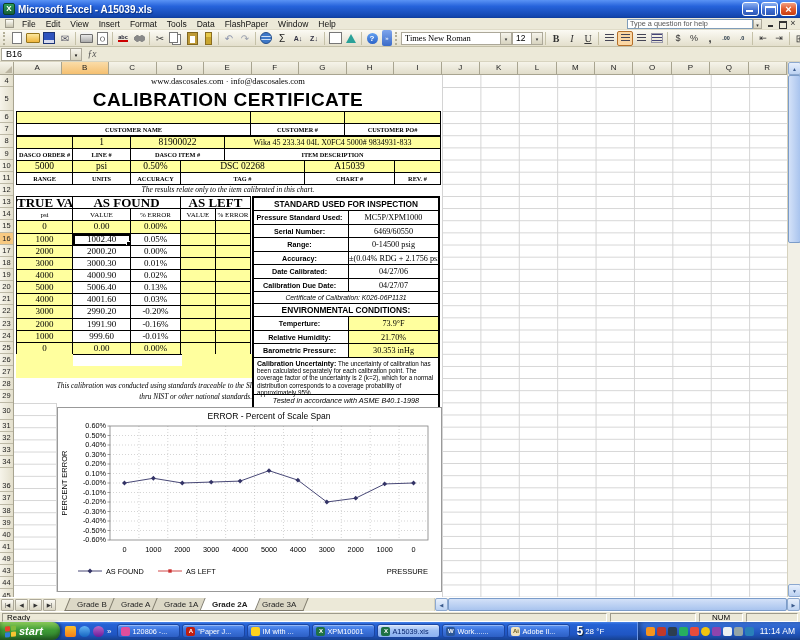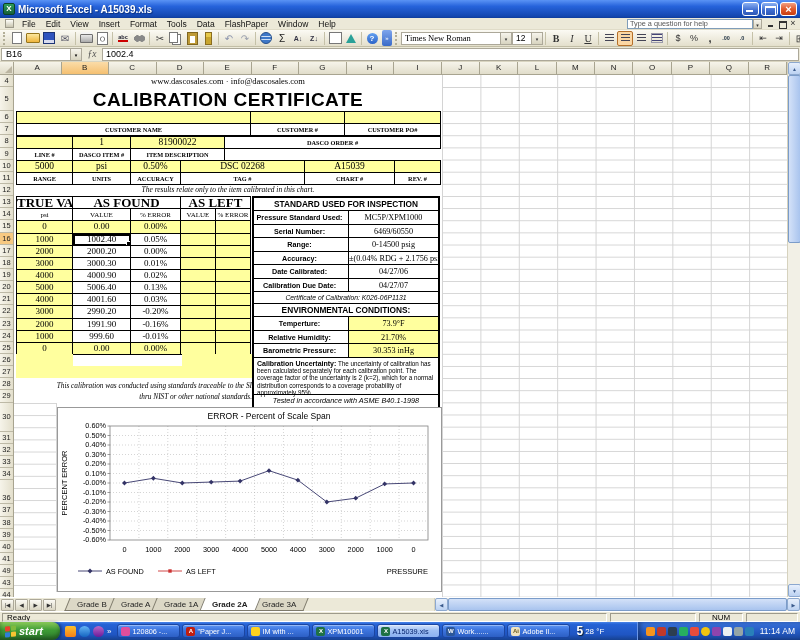--- a/index.html
+++ b/index.html
@@ -287,23 +287,20 @@
     <div class="tb ic-borders"></div>
 
   </div>
 
   <div class="formulabar">
     <div class="namebox">
         <span>B16</span>
       </div>
     <div class="name-dd">▾</div>
     <div class="fx"></div>
-    <div class="formula-input">
-        <span>1002.4</span>
-      </div>
   </div>
 
   <div class="sheet">
     <div class="corner"></div>
     <div id="col-headers">
         <div class="colhdr" style="width: 47.5px;">A</div>
         <div class="colhdr hl" style="width: 47.5px;">B</div>
         <div class="colhdr" style="width: 47.5px;">C</div>
         <div class="colhdr" style="width: 47.5px;">D</div>
         <div class="colhdr" style="width: 47.5px;">E</div>
@@ -341,21 +338,21 @@
         <div class="rowhdr" style="height: 12.147px;">20</div>
         <div class="rowhdr" style="height: 12.147px;">21</div>
         <div class="rowhdr" style="height: 12.147px;">22</div>
         <div class="rowhdr" style="height: 12.147px;">23</div>
         <div class="rowhdr" style="height: 12.147px;">24</div>
         <div class="rowhdr" style="height: 12.147px;">25</div>
         <div class="rowhdr" style="height: 12.147px;">26</div>
         <div class="rowhdr" style="height: 12.147px;">27</div>
         <div class="rowhdr" style="height: 12.147px;">28</div>
         <div class="rowhdr" style="height: 12.147px;">29</div>
-        <div class="rowhdr" style="height: 29px;">30</div>
+        <div class="rowhdr" style="height: 17px;">30</div>
         <div class="rowhdr" style="height: 12.147px;">31</div>
         <div class="rowhdr" style="height: 12.147px;">32</div>
         <div class="rowhdr" style="height: 12.147px;">33</div>
         <div class="rowhdr" style="height: 12.147px;">34</div>
         <div class="rowhdr" style="height: 12.147px; margin-left: 32px;">35</div>
         <div class="rowhdr" style="height: 12.147px;">36</div>
         <div class="rowhdr" style="height: 12.147px;">37</div>
         <div class="rowhdr" style="height: 12.147px;">38</div>
         <div class="rowhdr" style="height: 12.147px;">39</div>
         <div class="rowhdr" style="height: 12.147px;">40</div>
@@ -379,20 +376,21 @@
           <div class="ccell val"></div>
           <div class="ccell val"></div>
           <div class="ccell lab">CUSTOMER NAME</div>
           <div class="ccell lab">CUSTOMER #</div>
           <div class="ccell lab">CUSTOMER PO#</div>
         </div>
       <div class="cert-abs cgrid" id="order-grid">
           <div class="ccell val"></div>
           <div class="ccell val">1</div>
           <div class="ccell val">81900022</div>
+          <div class="ccell val desc">Wika 45 233.34 04L X0FC4 5000# 9834931-833</div>
           <div class="ccell lab">DASCO ORDER #</div>
           <div class="ccell lab">LINE #</div>
           <div class="ccell lab">DASCO ITEM #</div>
           <div class="ccell lab">ITEM DESCRIPTION</div>
         </div>
       <div class="cert-abs cgrid" id="dev-grid">
           <div class="ccell val">5000</div>
           <div class="ccell val">psi</div>
           <div class="ccell val">0.50%</div>
           <div class="ccell val">DSC 02268</div>

